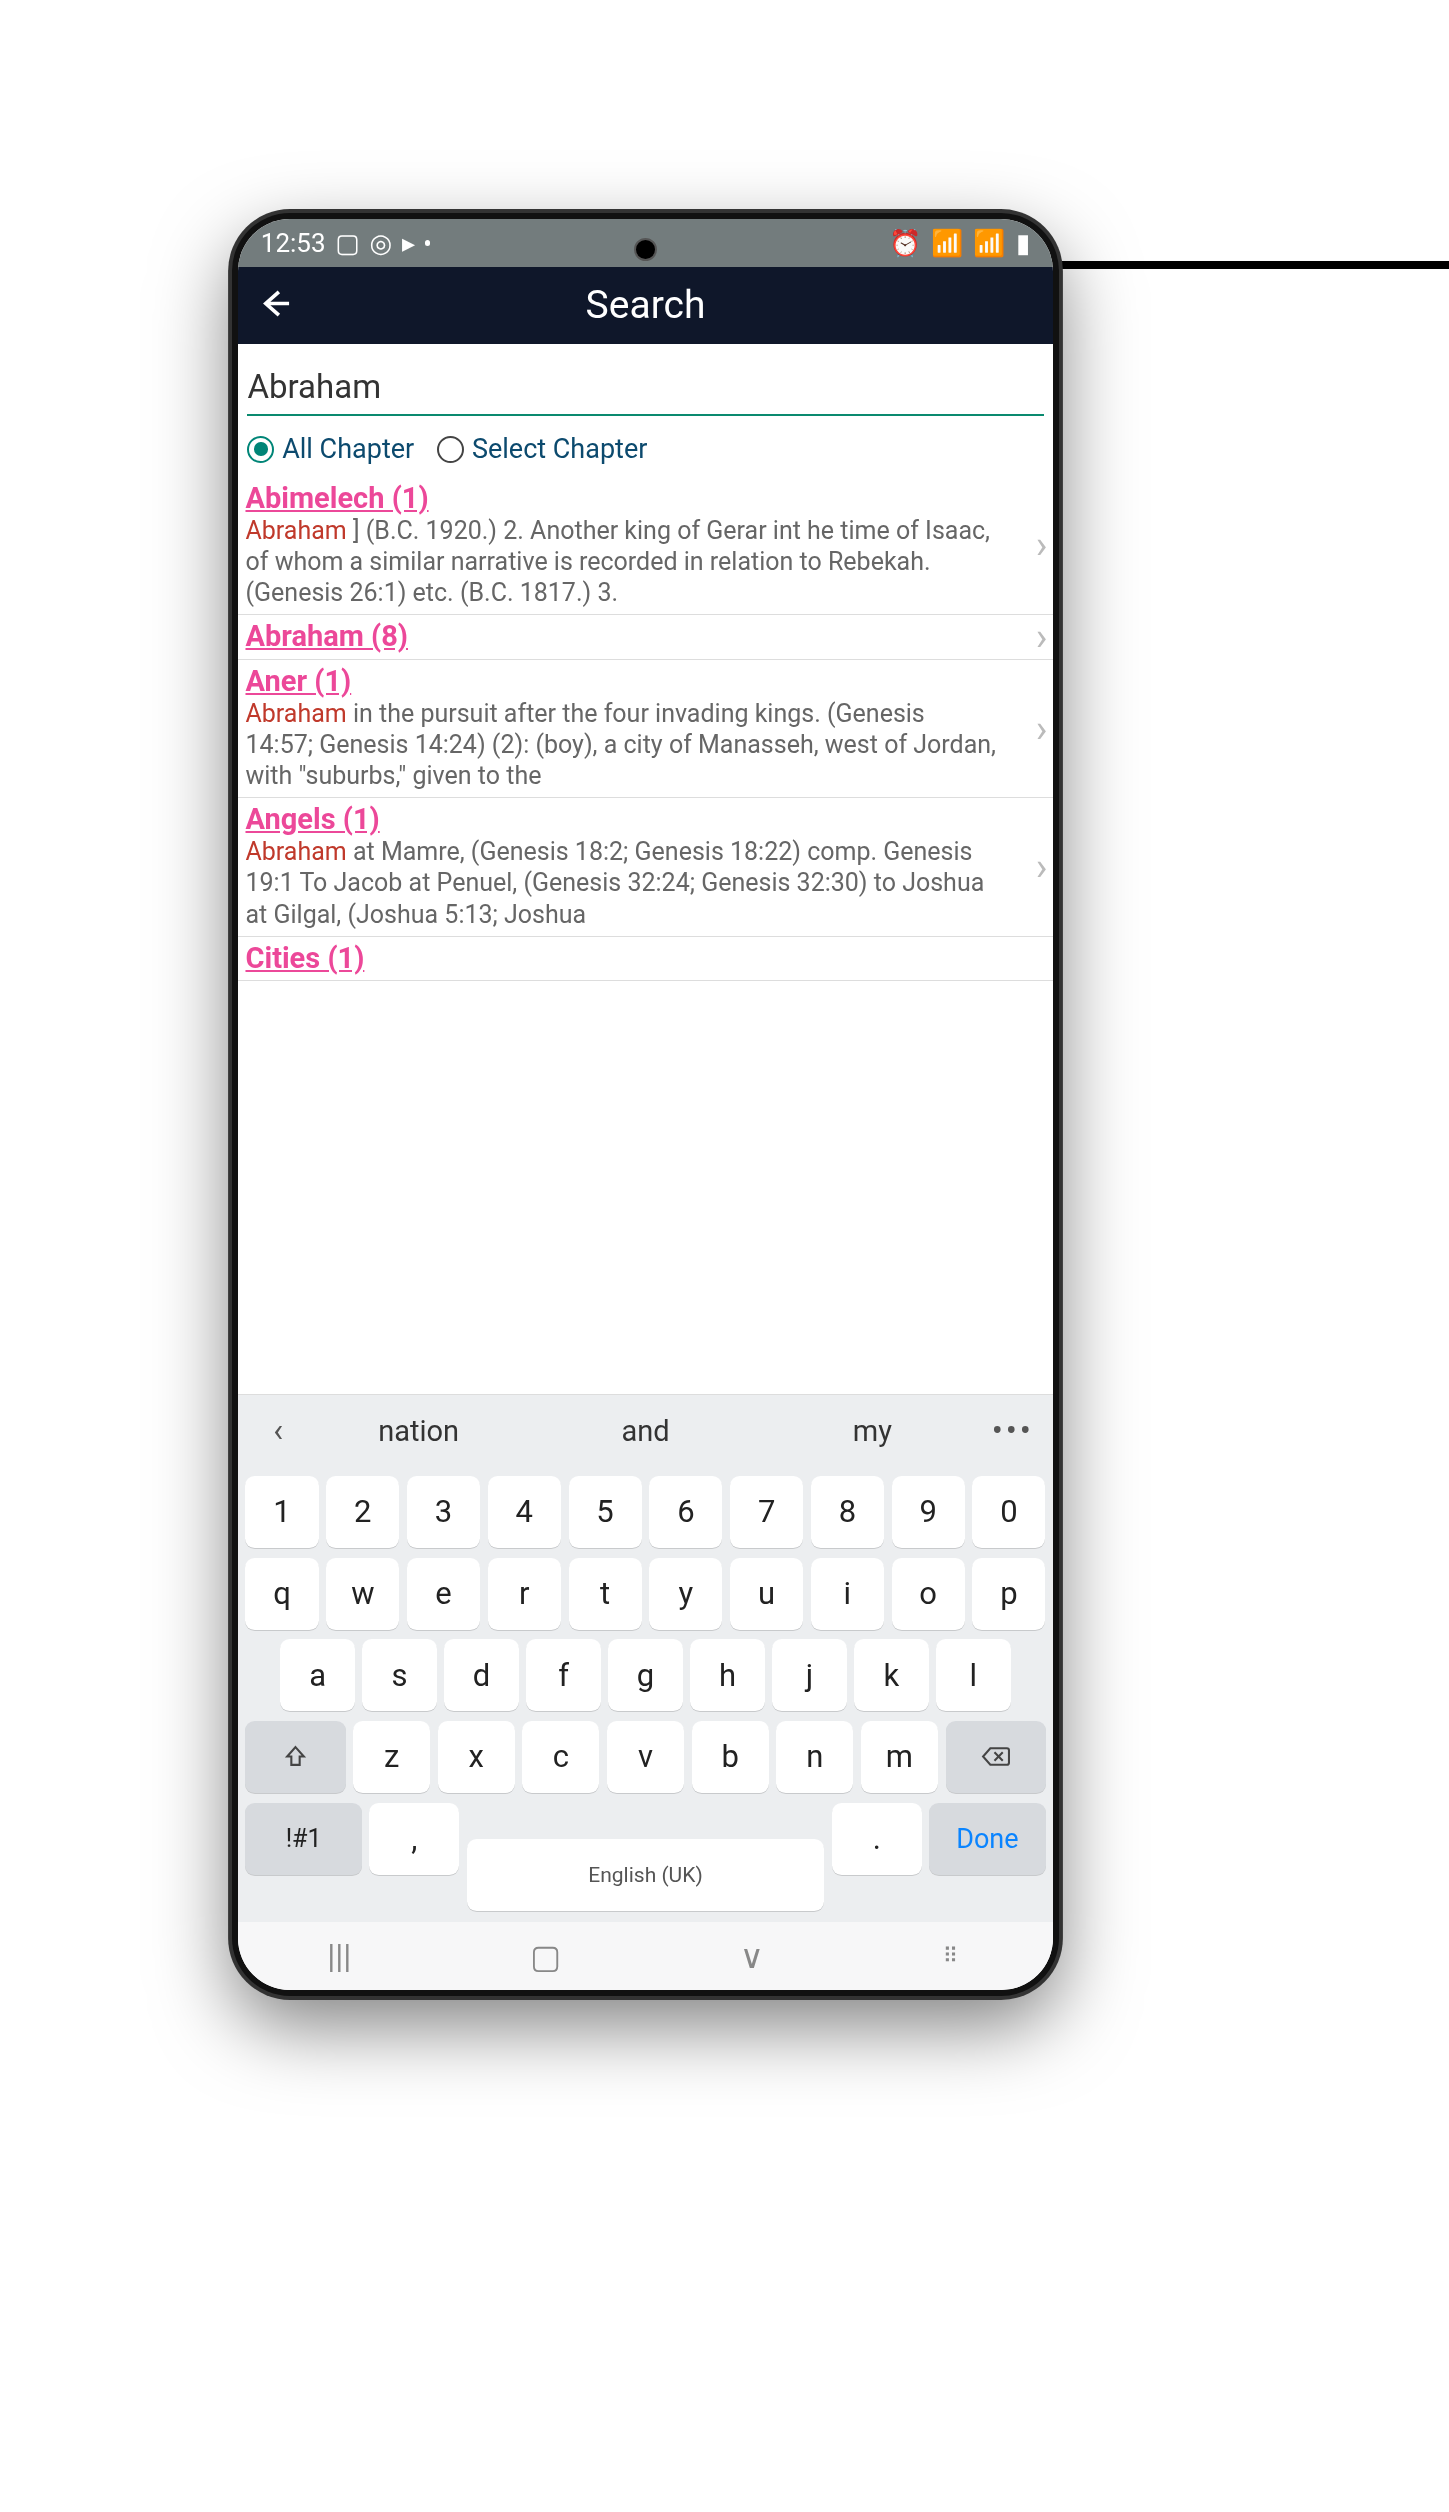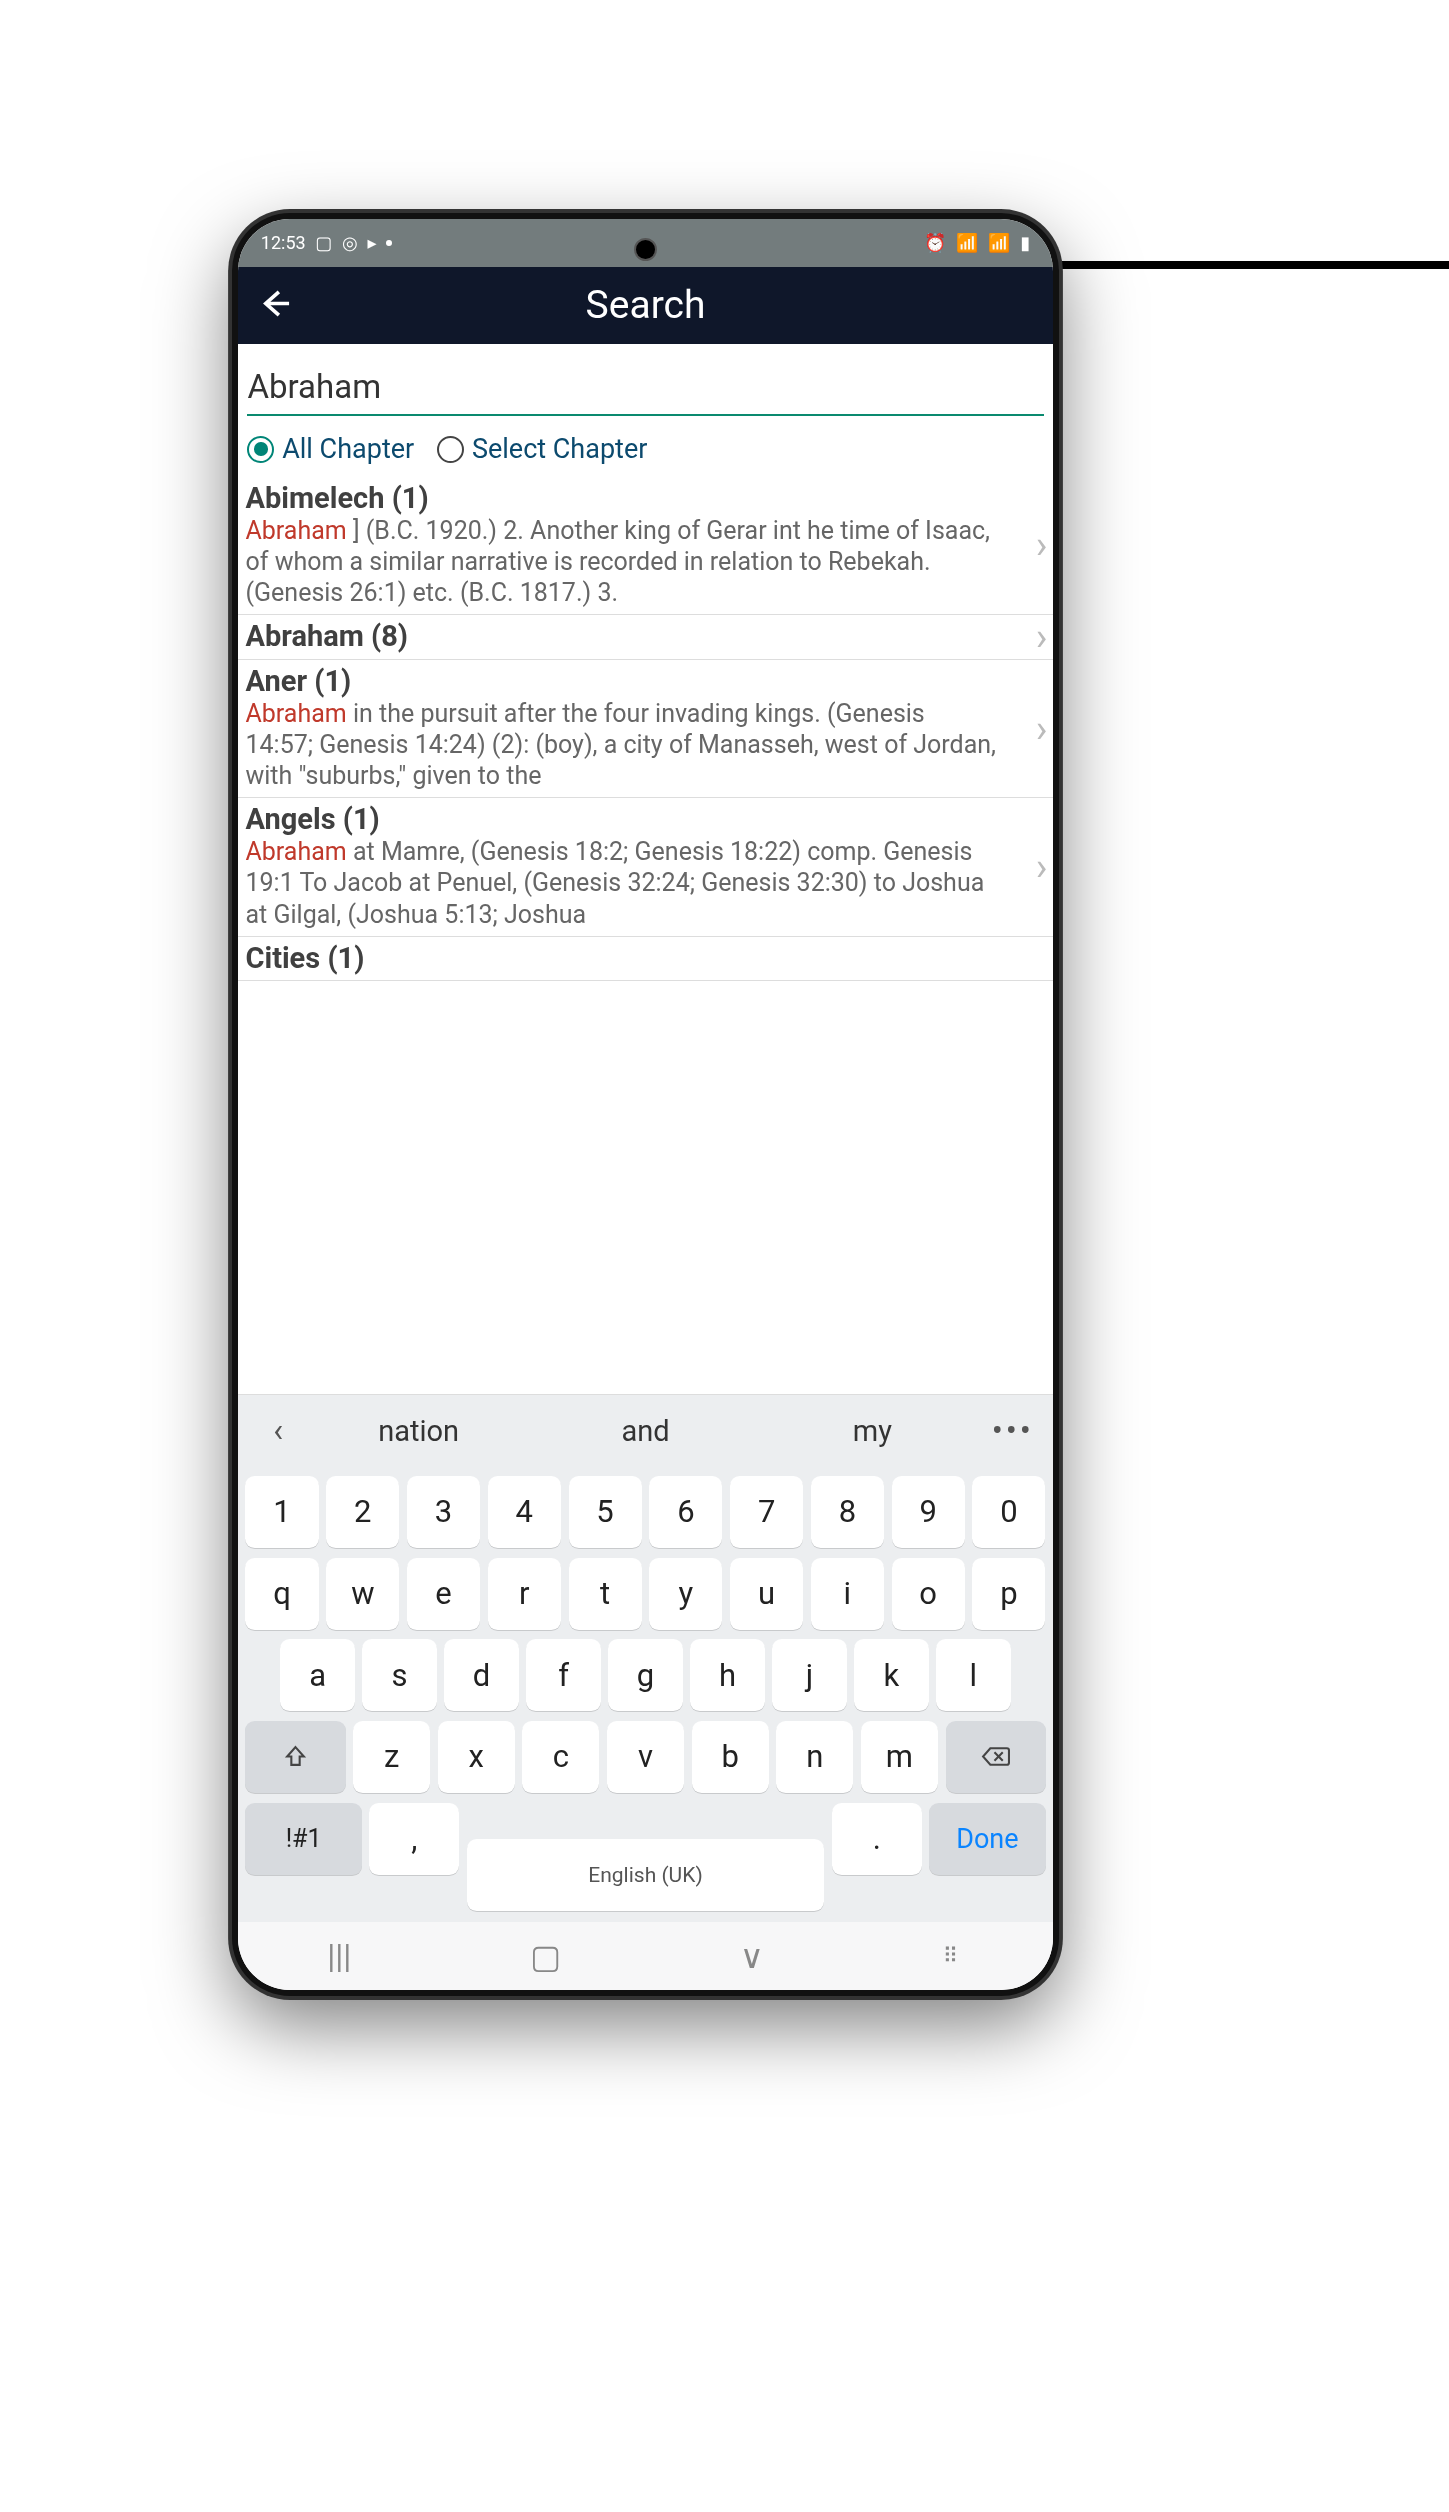--- a/index.html
+++ b/index.html
@@ -47,21 +47,21 @@
   border: 2.9px solid #555;
 }
 
 .statusbar {
   height: 48px;
   background: #737c7d;
   color: #fff;
   display: flex;
   align-items: center;
   padding: 0 23px;
-  font-size: 18px;
+  font-size: 26px;
 }
 .statusbar .left { display: flex; align-items: center; gap: 9.7px; }
 .statusbar .right { margin-left: auto; display: flex; align-items: center; gap: 9.7px; }
 .dot { width: 5.8px; height: 5.8px; border-radius: 50%; background: #fff; display:inline-block; }
 
 .app-header {
   height: 77px;
   background: #0f172a;
   display: flex;
   align-items: center;
@@ -106,21 +106,21 @@
   background: #008577;
   border-radius: 50%;
 }
 
 .results { flex: 1; overflow: hidden; }
 .result {
   border-bottom: 1px solid #ddd;
   padding: 3.9px 17.4px 5.8px 7.7px;
   position: relative;
 }
-.result-title { font-size: 29px; font-weight: 700; color: #404040; }
+.result-title { font-size: 29px; font-weight: 700; color: #ec4899; text-decoration: underline; }
 .result-body { font-size: 25px; color: #666; line-height: 1.25; padding-right: 39px; }
 .hl { color: #c0392b; }
 .chev {
   position: absolute;
   right: 5.8px;
   top: 50%;
   color: #bbb;
   font-size: 39px;
   transform: translateY(-50%);
 }

